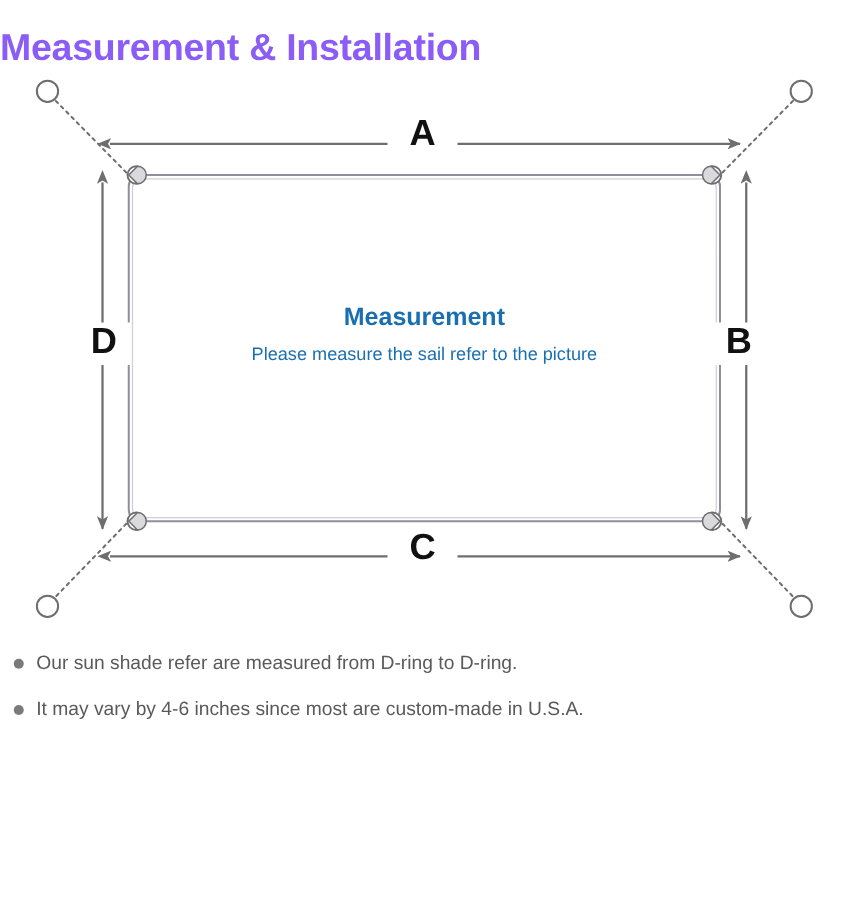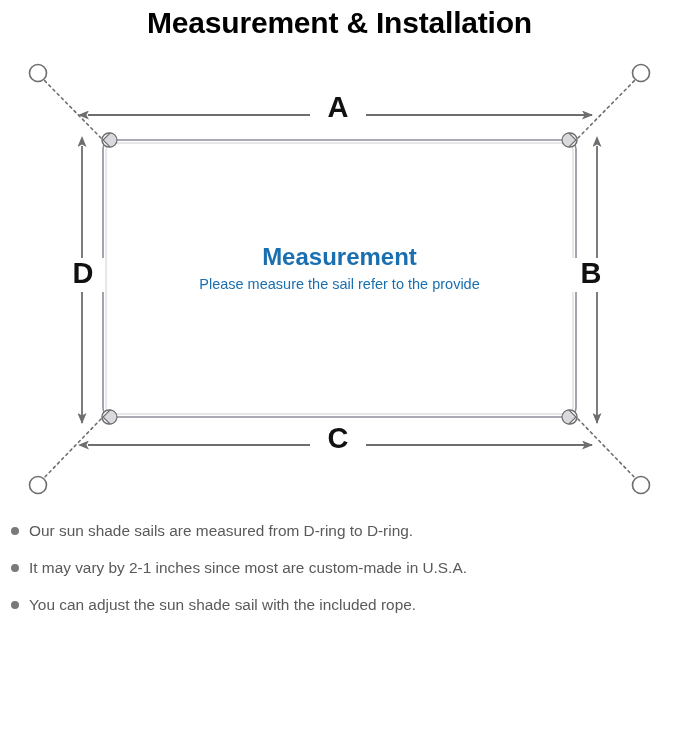--- a/index.html
+++ b/index.html
@@ -13,27 +13,27 @@
     position: relative;
     font-family: "Liberation Sans", sans-serif;
     overflow: hidden;
   }
 
   #page-title {
     position: absolute;
     left: 0;
     top: 0;
     width: 679px;
-    text-align: center;
+    text-align: left;
     font-size: 30px;
     font-weight: bold;
-    color: #000000;
+    color: #8b5cf6;
     letter-spacing: -0.2px;
     line-height: 42px;
-    padding-top: 2px;
+    padding-top: 18px;
   }
 
   #diagram-wrap {
     position: absolute;
     left: 0;
     top: 48px;
     width: 679px;
     height: 462px;
   }
   #diagram-svg {
@@ -42,21 +42,21 @@
 
   .center-label {
     position: absolute;
     left: 0;
     width: 679px;
     text-align: center;
     color: #1a6fb0;
   }
   #measurement-heading {
     top: 195px;
-    font-size: 24px;
+    font-size: 20px;
     font-weight: bold;
   }
   #measurement-sub {
     top: 228px;
     font-size: 14.5px;
     font-weight: normal;
   }
 
   .dim-letter {
     position: absolute;
@@ -147,34 +147,30 @@
     <line x1="88" y1="67" x2="592" y2="67" stroke="#6e6e6e" stroke-width="1.8" marker-start="url(#ah-start)" marker-end="url(#ah)"></line>
 
     <line x1="88" y1="397" x2="592" y2="397" stroke="#6e6e6e" stroke-width="1.8" marker-start="url(#ah-start)" marker-end="url(#ah)"></line>
 
     <line x1="82" y1="98" x2="82" y2="375" stroke="#6e6e6e" stroke-width="1.8" marker-start="url(#ah-start)" marker-end="url(#ah)"></line>
 
     <line x1="597" y1="98" x2="597" y2="375" stroke="#6e6e6e" stroke-width="1.8" marker-start="url(#ah-start)" marker-end="url(#ah)"></line>
   </svg>
 
   <div class="center-label" id="measurement-heading">Measurement</div>
-  <div class="center-label" id="measurement-sub">Please measure the sail refer to the provide</div>
+  <div class="center-label" id="measurement-sub">Please measure the sail refer to the picture</div>
 
   <div class="dim-letter" id="dim-a">A</div>
   <div class="dim-letter" id="dim-b">B</div>
   <div class="dim-letter" id="dim-c">C</div>
   <div class="dim-letter" id="dim-d">D</div>
 </div>
 
 <div id="notes">
   <div class="note-item">
     <span class="note-bullet"></span>
-    <span>Our sun shade sails are measured from D-ring to D-ring.</span>
+    <span>Our sun shade refer are measured from D-ring to D-ring.</span>
   </div>
   <div class="note-item">
     <span class="note-bullet"></span>
-    <span>It may vary by 2-1 inches since most are custom-made in U.S.A.</span>
-  </div>
-  <div class="note-item">
-    <span class="note-bullet"></span>
-    <span>You can adjust the sun shade sail with the included rope.</span>
+    <span>It may vary by 4-6 inches since most are custom-made in U.S.A.</span>
   </div>
 </div>
 
 </body></html>

